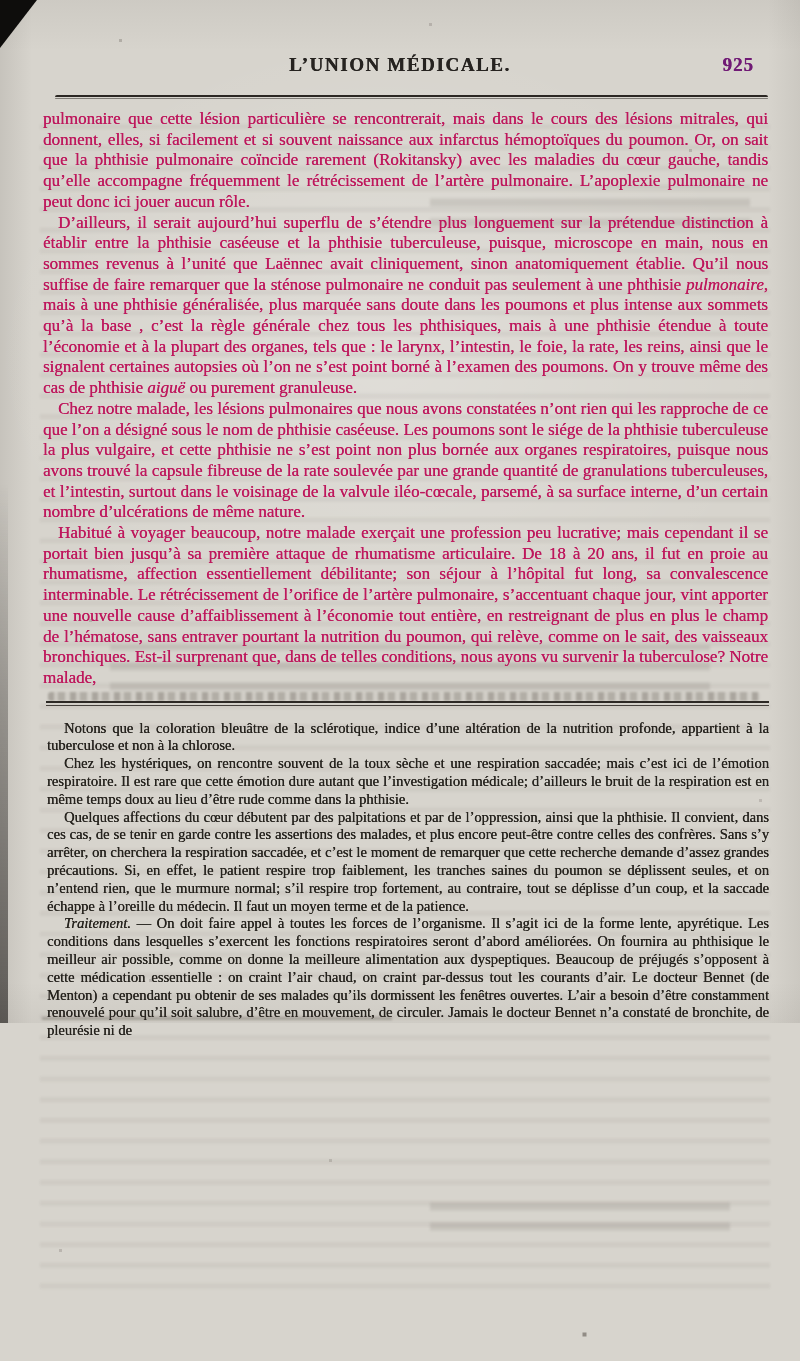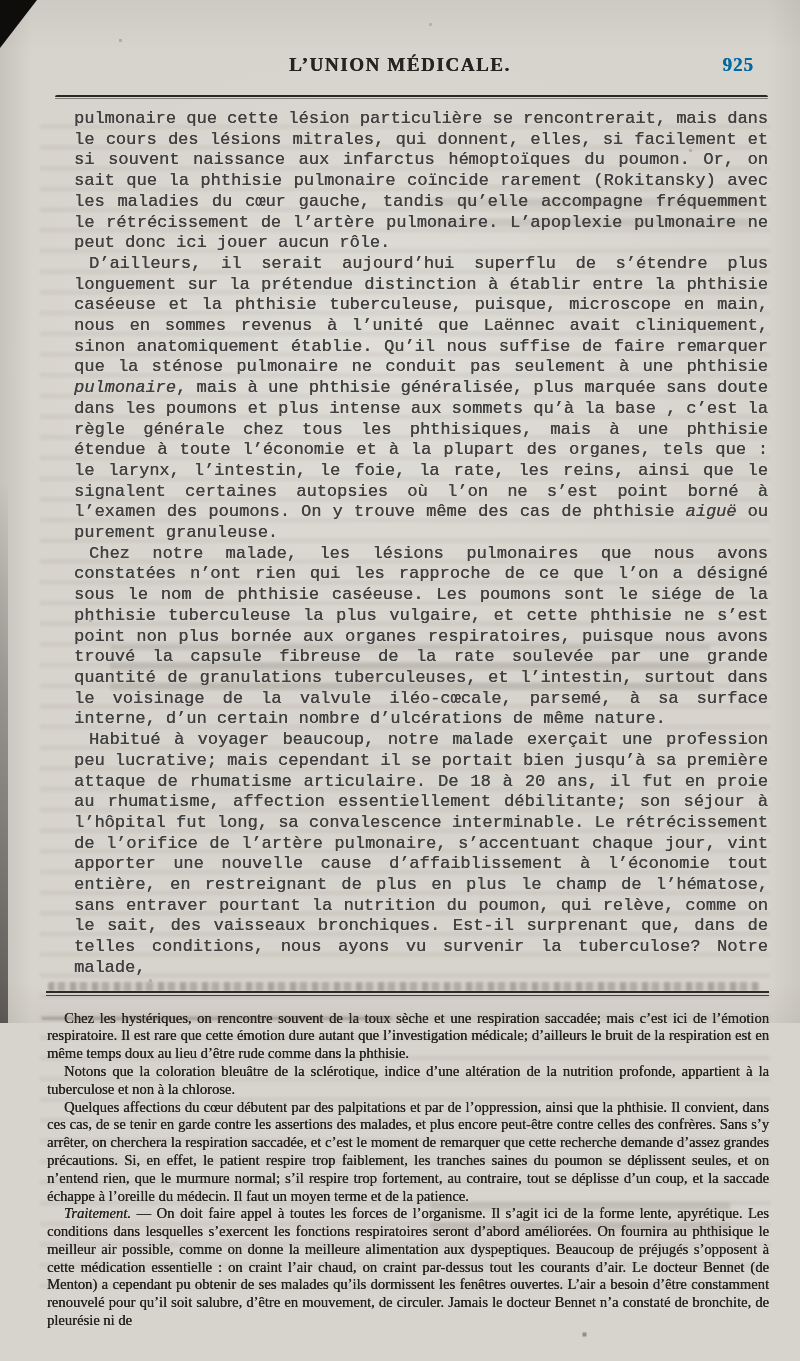--- a/index.html
+++ b/index.html
@@ -44,34 +44,33 @@
   .bottom-smudge{position:absolute;left:42px;bottom:3px;width:350px;height:3px;z-index:3;
     background:rgba(72,65,57,.28);filter:blur(1.2px);}
 
   header{position:relative;padding-top:54px;height:26px;z-index:2;}
   .journal-title{
     text-align:center;font-weight:bold;font-size:19px;letter-spacing:1.6px;
     color:#262320;text-shadow:.3px 0 0 currentColor;
   }
   .page-number{
     position:absolute;right:46px;top:54px;font-weight:bold;font-size:19px;
-    color:#0369a1;text-shadow:.3px 0 0 currentColor;letter-spacing:1px;
+    color:#701a75;text-shadow:.3px 0 0 currentColor;letter-spacing:1px;
   }
   .header-rule{height:5px;margin:15px 32px 0 55px;z-index:2;position:relative;
     background:linear-gradient(180deg,#2b2723 0 2.4px, rgba(0,0,0,0) 2.4px 3.4px, rgba(43,39,35,.5) 3.4px 4.4px, rgba(0,0,0,0) 4.4px);
     border-radius:2px;}
 
   .body-text{
     position:relative;z-index:2;
-    margin:9px 32px 0 74px;
+    margin:9px 32px 0 43px;
     font-size:17px;line-height:20.7px;
     text-align:justify;
-    color:#404040;
+    color:#be185d;
     text-shadow:.25px 0 0 currentColor;
-    font-family:Liberation Mono, monospace;
   }
   .body-text p, .footnotes p{margin:0;}
   .ind{text-indent:15px;}
   em{font-style:italic;}
 
   .smudge-line{
     position:relative;z-index:2;margin:3px 40px 0 48px;height:9px;opacity:.55;
     background:repeating-linear-gradient(90deg,
       rgba(66,58,50,.55) 0 6px, rgba(66,58,50,.12) 6px 10px,
       rgba(66,58,50,.45) 10px 17px, rgba(66,58,50,.08) 17px 22px);
@@ -120,18 +119,18 @@
       <p class="para"><span>pulmonaire que cette lésion particulière se rencontrerait, mais dans le cours des lésions mitrales, qui donnent, elles, si facilement et si souvent naissance aux infarctus hémoptoïques du poumon. Or, on sait que la phthisie pulmonaire coïncide rarement (Rokitansky) avec les maladies du cœur gauche, tandis qu’elle accompagne fréquemment le rétrécissement de l’artère pulmonaire. L’apoplexie pulmonaire ne peut donc ici jouer aucun rôle.</span></p>
       <p class="para ind"><span>D’ailleurs, il serait aujourd’hui superflu de s’étendre plus longuement sur la prétendue distinction à établir entre la phthisie caséeuse et la phthisie tuberculeuse, puisque, microscope en main, nous en sommes revenus à l’unité que Laënnec avait cliniquement, sinon anatomiquement établie. Qu’il nous suffise de faire remarquer que la sténose pulmonaire ne conduit pas seulement à une phthisie </span><em>pulmonaire</em><span>, mais à une phthisie généralisée, plus marquée sans doute dans les poumons et plus intense aux sommets qu’à la base , c’est la règle générale chez tous les phthisiques, mais à une phthisie étendue à toute l’économie et à la plupart des organes, tels que : le larynx, l’intestin, le foie, la rate, les reins, ainsi que le signalent certaines autopsies où l’on ne s’est point borné à l’examen des poumons. On y trouve même des cas de phthisie </span><em>aiguë</em><span> ou purement granuleuse.</span></p>
       <p class="para ind"><span>Chez notre malade, les lésions pulmonaires que nous avons constatées n’ont rien qui les rapproche de ce que l’on a désigné sous le nom de phthisie caséeuse. Les poumons sont le siége de la phthisie tuberculeuse la plus vulgaire, et cette phthisie ne s’est point non plus bornée aux organes respiratoires, puisque nous avons trouvé la capsule fibreuse de la rate soulevée par une grande quantité de granulations tuberculeuses, et l’intestin, surtout dans le voisinage de la valvule iléo-cœcale, parsemé, à sa surface interne, d’un certain nombre d’ulcérations de même nature.</span></p>
       <p class="para ind"><span>Habitué à voyager beaucoup, notre malade exerçait une profession peu lucrative; mais cependant il se portait bien jusqu’à sa première attaque de rhumatisme articulaire. De 18 à 20 ans, il fut en proie au rhumatisme, affection essentiellement débilitante; son séjour à l’hôpital fut long, sa convalescence interminable. Le rétrécissement de l’orifice de l’artère pulmonaire, s’accentuant chaque jour, vint apporter une nouvelle cause d’affaiblissement à l’économie tout entière, en restreignant de plus en plus le champ de l’hématose, sans entraver pourtant la nutrition du poumon, qui relève, comme on le sait, des vaisseaux bronchiques. Est-il surprenant que, dans de telles conditions, nous ayons vu survenir la tuberculose? Notre malade,</span></p>
     </main>
 
   <div class="smudge-line"></div>
   <div class="section-rule"></div>
 
   <section class="footnotes" id="footnotes">
+      <p class="para ind"><span>Notons que la coloration bleuâtre de la sclérotique, indice d’une altération de la nutrition profonde, appartient à la tuberculose et non à la chlorose.</span></p>
       <p class="para ind"><span>Chez les hystériques, on rencontre souvent de la toux sèche et une respiration saccadée; mais c’est ici de l’émotion respiratoire. Il est rare que cette émotion dure autant que l’investigation médicale; d’ailleurs le bruit de la respiration est en même temps doux au lieu d’être rude comme dans la phthisie.</span></p>
-      <p class="para ind"><span>Notons que la coloration bleuâtre de la sclérotique, indice d’une altération de la nutrition profonde, appartient à la tuberculose et non à la chlorose.</span></p>
       <p class="para ind"><span>Quelques affections du cœur débutent par des palpitations et par de l’oppression, ainsi que la phthisie. Il convient, dans ces cas, de se tenir en garde contre les assertions des malades, et plus encore peut-être contre celles des confrères. Sans s’y arrêter, on cherchera la respiration saccadée, et c’est le moment de remarquer que cette recherche demande d’assez grandes précautions. Si, en effet, le patient respire trop faiblement, les tranches saines du poumon se déplissent seules, et on n’entend rien, que le murmure normal; s’il respire trop fortement, au contraire, tout se déplisse d’un coup, et la saccade échappe à l’oreille du médecin. Il faut un moyen terme et de la patience.</span></p>
       <p class="para ind"><em>Traitement.</em><span> — On doit faire appel à toutes les forces de l’organisme. Il s’agit ici de la forme lente, apyrétique. Les conditions dans lesquelles s’exercent les fonctions respiratoires seront d’abord améliorées. On fournira au phthisique le meilleur air possible, comme on donne la meilleure alimentation aux dyspeptiques. Beaucoup de préjugés s’opposent à cette médication essentielle : on craint l’air chaud, on craint par-dessus tout les courants d’air. Le docteur Bennet (de Menton) a cependant pu obtenir de ses malades qu’ils dormissent les fenêtres ouvertes. L’air a besoin d’être constamment renouvelé pour qu’il soit salubre, d’être en mouvement, de circuler. Jamais le docteur Bennet n’a constaté de bronchite, de pleurésie ni de</span></p>
     </section>
 </div>
 
 </body></html>

